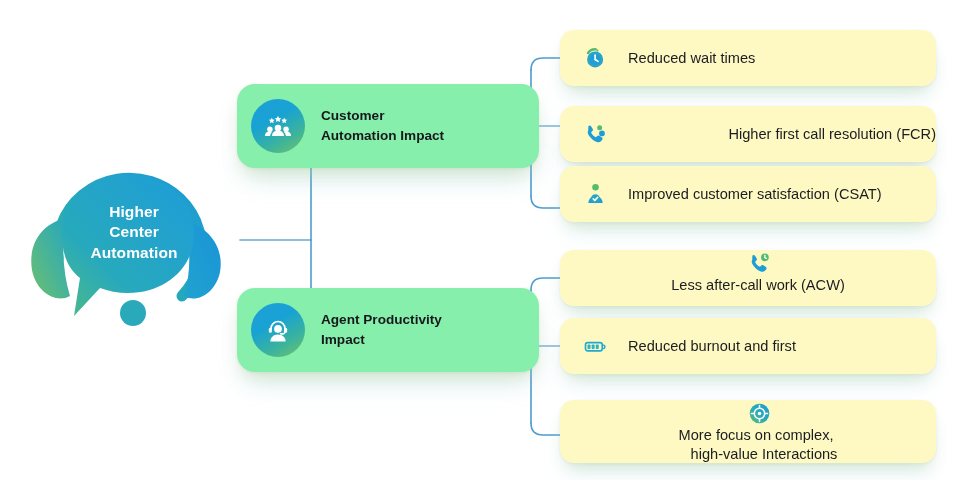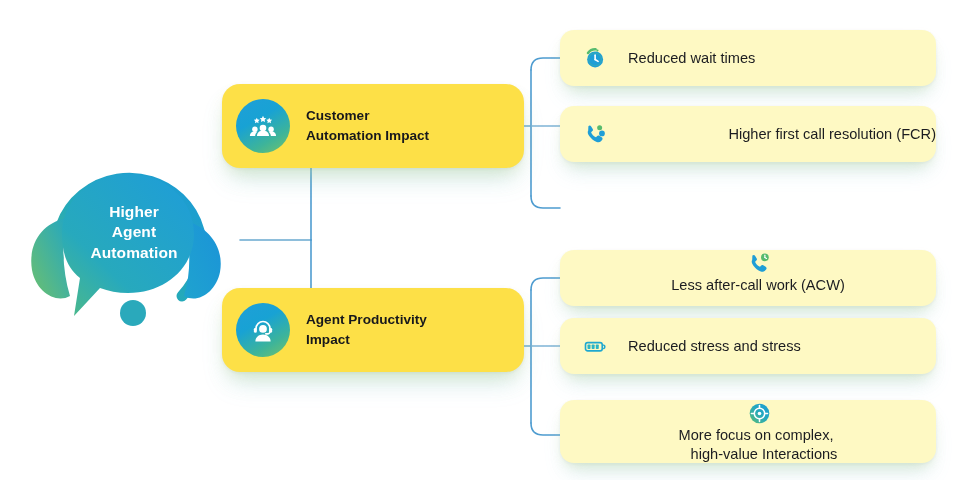--- a/index.html
+++ b/index.html
@@ -37,29 +37,30 @@
     font-weight: bold;
     line-height: 1.32;
     letter-spacing: 0.1px;
     pointer-events: none;
   }
 
   
   .cat-card {
     position: absolute;
     width: 302px; height: 84px;
-    background: #fde047;
+    background: #86efac;
     border-radius: 18px;
     display: flex;
     align-items: center;
     box-shadow:
       0 14px 22px -8px rgba(150, 200, 120, 0.26),
       0 16px 26px -6px rgba(120, 190, 230, 0.22),
       0 6px 14px -4px rgba(232, 226, 150, 0.30),
       0 1px 3px rgba(30, 60, 90, 0.07);
+    margin-left: 15px;
   }
   .cat-icon {
     width: 54px; height: 54px;
     margin-left: 14px;
     border-radius: 50%;
     flex: 0 0 auto;
     background: linear-gradient(150deg, #1f9fd8 0%, #18a2d4 38%, #3db49a 72%, #74c36a 100%);
     display: flex; align-items: center; justify-content: center;
   }
   .cat-text {
@@ -154,21 +155,21 @@
 
       <path d="M162,70 C190,78 202,100 198,122 C194,142 176,154 162,146 C170,120 168,92 162,70 Z" fill="url(#gEarR)"></path>
 
       <circle cx="111" cy="163" r="13" fill="#2aa9bb"></circle>
 
       <path d="M106,24 C143,24 172,50 172,84 C172,118 143,143 106,143 C96,143 86,141 78,138
                L52,166 L58,128 C44,117 40,101 40,84 C40,50 69,24 106,24 Z" fill="url(#gBubble)"></path>
     </svg>
     <div class="hub-label">
       <span>Higher</span><br>
-      <span>Agent</span><br>
+      <span>Center</span><br>
       <span>Automation</span>
     </div>
   </div>
 
   <div class="cat-card" style="left:222px; top:84px;">
     <div class="cat-icon">
       <svg viewBox="0 0 34 34" width="32" height="32" fill="#ffffff">
         <path d="M10.4 8.2l.95 1.95 2.15.3-1.56 1.5.37 2.13-1.91-1-1.92 1 .37-2.13-1.55-1.5 2.15-.3z"></path>
         <path d="M17 6.2l1.08 2.2 2.42.35-1.75 1.7.42 2.4-2.17-1.14-2.17 1.14.42-2.4-1.75-1.7 2.42-.35z"></path>
         <path d="M23.6 8.2l.95 1.95 2.15.3-1.55 1.5.37 2.13-1.92-1-1.91 1 .37-2.13-1.56-1.5 2.15-.3z"></path>
@@ -229,20 +230,33 @@
         <circle cx="17.3" cy="5.9" r="2.6" fill="#57bb6d"></circle>
         <circle cx="19.7" cy="11.9" r="3.0" fill="#1f9ed6"></circle>
         <path d="M5.6 4.3c1.1-.9 2.2-.7 2.9.4l1.6 2.5c.5.8.3 1.6-.4 2.2l-1 .9c-.2.2-.3.5-.1.9.8 1.8 2.4 3.5 4.3 4.5.4.2.7.1.9-.1l.9-1c.6-.7 1.4-.8 2.2-.3l2.5 1.6c1.1.7 1.3 1.9.4 2.9l-1.1 1.2c-1.1 1.2-2.8 1.5-4.4.8-3-1.3-5.6-3.3-7.6-6-1.6-2.2-2.4-4.3-1.3-6z" fill="#1f9ed6"></path>
       </svg>
     </div>
     <div class="leaf-text">
       <span>Higher first call resolution (FCR)</span>
     </div>
   </div>
 
+  <div class="leaf-card" style="left:560px; top:166px;">
+    <div class="leaf-icon">
+      <svg viewBox="0 0 26 26" width="25" height="25">
+        <circle cx="13" cy="5.5" r="3.4" fill="#57bb6d"></circle>
+        <path d="M5.6 21.8c0-4.4 3.3-7.3 7.4-7.3s7.4 2.9 7.4 7.3z" fill="#1f9ed6"></path>
+        <circle cx="12.9" cy="17.4" r="4.6" fill="#2aa6c4"></circle>
+        <path d="M10.7 17.5l1.6 1.7 3.0-3.3" fill="none" stroke="#ffffff" stroke-width="1.7" stroke-linecap="round" stroke-linejoin="round"></path>
+      </svg>
+    </div>
+    <div class="leaf-text">
+      <span>Improved customer satisfaction (CSAT)</span>
+    </div>
+  </div>
 
   <div class="leaf-card" style="left:560px; top:250px;flex-direction:column;">
     <div class="leaf-icon">
       <svg viewBox="0 0 26 26" width="25" height="25">
         <circle cx="18.6" cy="6.6" r="4.0" fill="#57bb6d"></circle>
         <g stroke="#ffffff" stroke-width="1.2" stroke-linecap="round">
           <path d="M18.6 4.3v2.4"></path>
           <path d="M18.6 6.7l1.7 1.0"></path>
         </g>
         <path d="M5.6 4.8c1.1-.9 2.2-.7 2.9.4l1.6 2.5c.5.8.3 1.6-.4 2.2l-1 .9c-.2.2-.3.5-.1.9.8 1.8 2.4 3.5 4.3 4.5.4.2.7.1.9-.1l.9-1c.6-.7 1.4-.8 2.2-.3l2.5 1.6c1.1.7 1.3 1.9.4 2.9l-1.1 1.2c-1.1 1.2-2.8 1.5-4.4.8-3-1.3-5.6-3.3-7.6-6-1.6-2.2-2.4-4.3-1.3-6z" fill="#1f9ed6"></path>
@@ -257,21 +271,21 @@
     <div class="leaf-icon">
       <svg viewBox="0 0 26 26" width="25" height="25">
         <rect x="2.6" y="9.0" width="17.4" height="8.6" rx="2.3" fill="none" stroke="#1fa8d0" stroke-width="1.7"></rect>
         <path d="M21.6 11.6c1.5.4 1.5 2.8 0 3.4" fill="none" stroke="#1fa8d0" stroke-width="1.6" stroke-linecap="round"></path>
         <rect x="4.7" y="11.0" width="3.1" height="4.6" rx="0.7" fill="#2ab5c6"></rect>
         <rect x="9.0" y="11.0" width="3.1" height="4.6" rx="0.7" fill="#2ab5c6"></rect>
         <rect x="13.3" y="11.0" width="3.1" height="4.6" rx="0.7" fill="#2ab5c6"></rect>
       </svg>
     </div>
     <div class="leaf-text">
-      <span>Reduced stress and stress</span>
+      <span>Reduced burnout and first</span>
     </div>
   </div>
 
   <div class="leaf-card" style="left:560px; top:400px; height:63px;flex-direction:column;">
     <div class="leaf-icon">
       <svg viewBox="0 0 26 26" width="25" height="25">
         <defs>
           <linearGradient id="gTarget" x1="0" y1="1" x2="1" y2="0">
             <stop offset="0%" stop-color="#5cbd74"></stop>
             <stop offset="55%" stop-color="#23a8c0"></stop>

